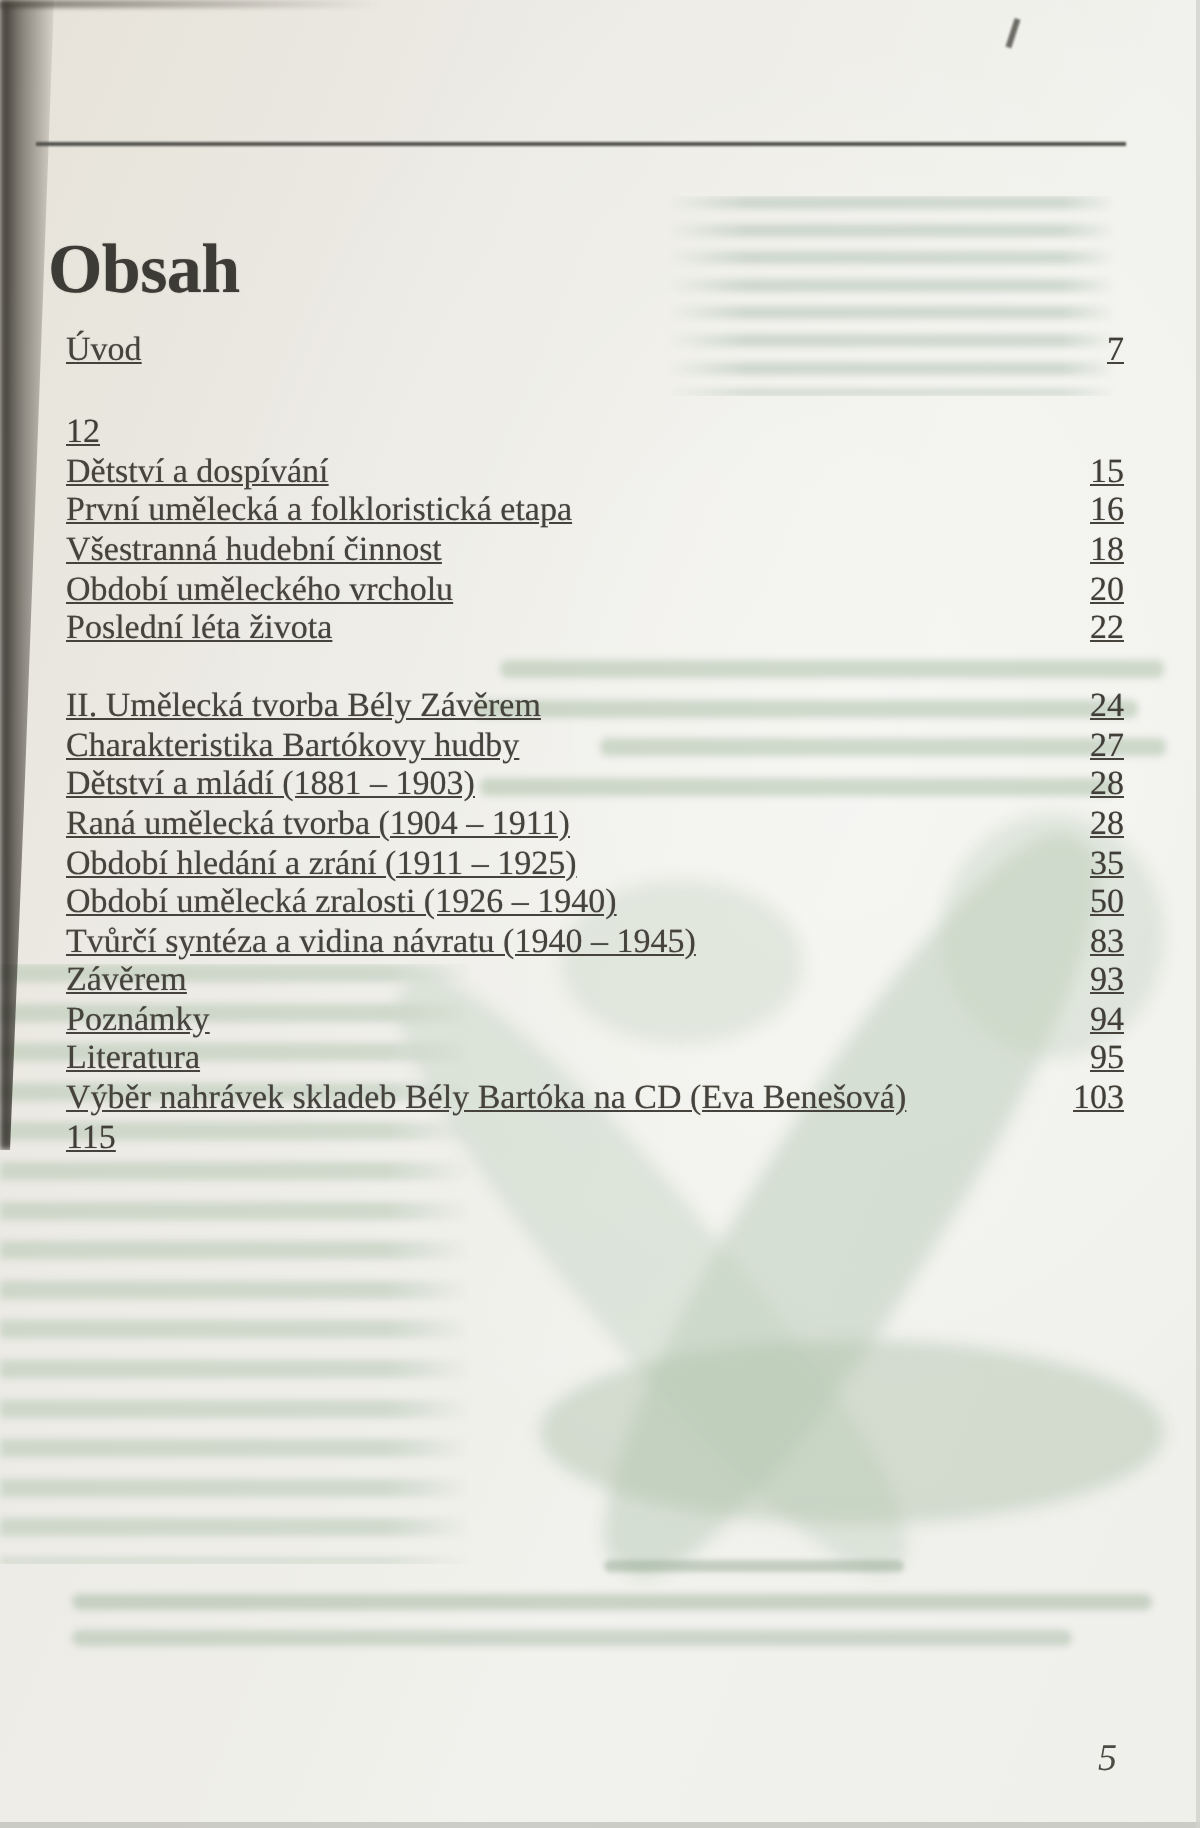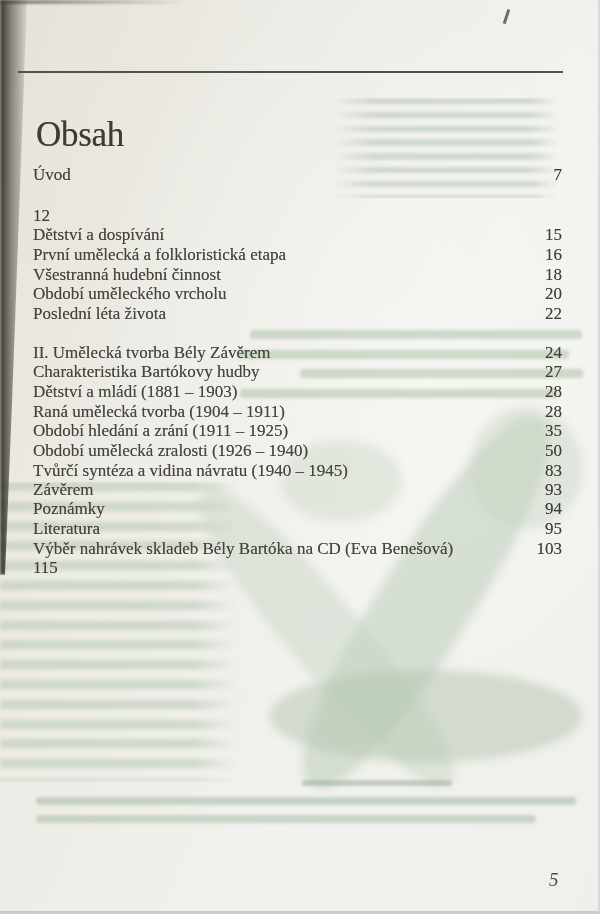--- a/index.html
+++ b/index.html
@@ -40,40 +40,41 @@
   .pen-mark{
     position:absolute;left:505px;top:9px;width:2.5px;height:15px;
     background:#6d6d66;transform:rotate(18deg);filter:blur(0.4px);
   }
   
   .rule{
     position:absolute;left:18px;top:71px;width:545px;height:2.4px;
     background:#52524c;filter:blur(0.4px);
   }
   .title{
-    position:absolute;left:36px;top:94px;
-    font-size:35px;font-weight:400;color:#3c3b35;
+    position:absolute;left:24px;top:94px;
+    font-size:35px;font-weight:700;color:#3c3b35;
     letter-spacing:-0.3px;line-height:1;
     text-shadow:0 0 0.6px rgba(60,59,53,0.6);
   }
   .folio{
     position:absolute;left:549px;top:869px;
     font-size:19px;font-style:italic;color:#4c4b44;
   }
   
   .toc-group{position:absolute;left:33px;width:529px;}
   .g0{top:165px;}
   .g1{top:206px;}
   .g2{top:343px;}
   .g3{top:480px;}
   .toc-row{
-    display:flex;justify-content:space-between;align-items:flex-end;
+    display:flex;justify-content:space-between;align-items:flex-start;
     height:19.7px;
     font-size:17px;color:#45433c;
     text-shadow:0 0 0.5px rgba(69,67,60,0.55);
+    text-decoration:underline;
   }
   .toc-label{white-space:nowrap;}
   .toc-page{color:#403e37;}
   
   .ghost{position:absolute;pointer-events:none;}
   .ghost-quote{
     left:333px;top:98px;width:225px;height:100px;
     background:repeating-linear-gradient(to bottom, rgba(172,190,175,0.48) 0 6.5px, rgba(0,0,0,0) 6.5px 13.8px);
     -webkit-mask:linear-gradient(to right, transparent 0, #000 18%, #000 88%, transparent 100%);
     mask:linear-gradient(to right, transparent 0, #000 18%, #000 88%, transparent 100%);

